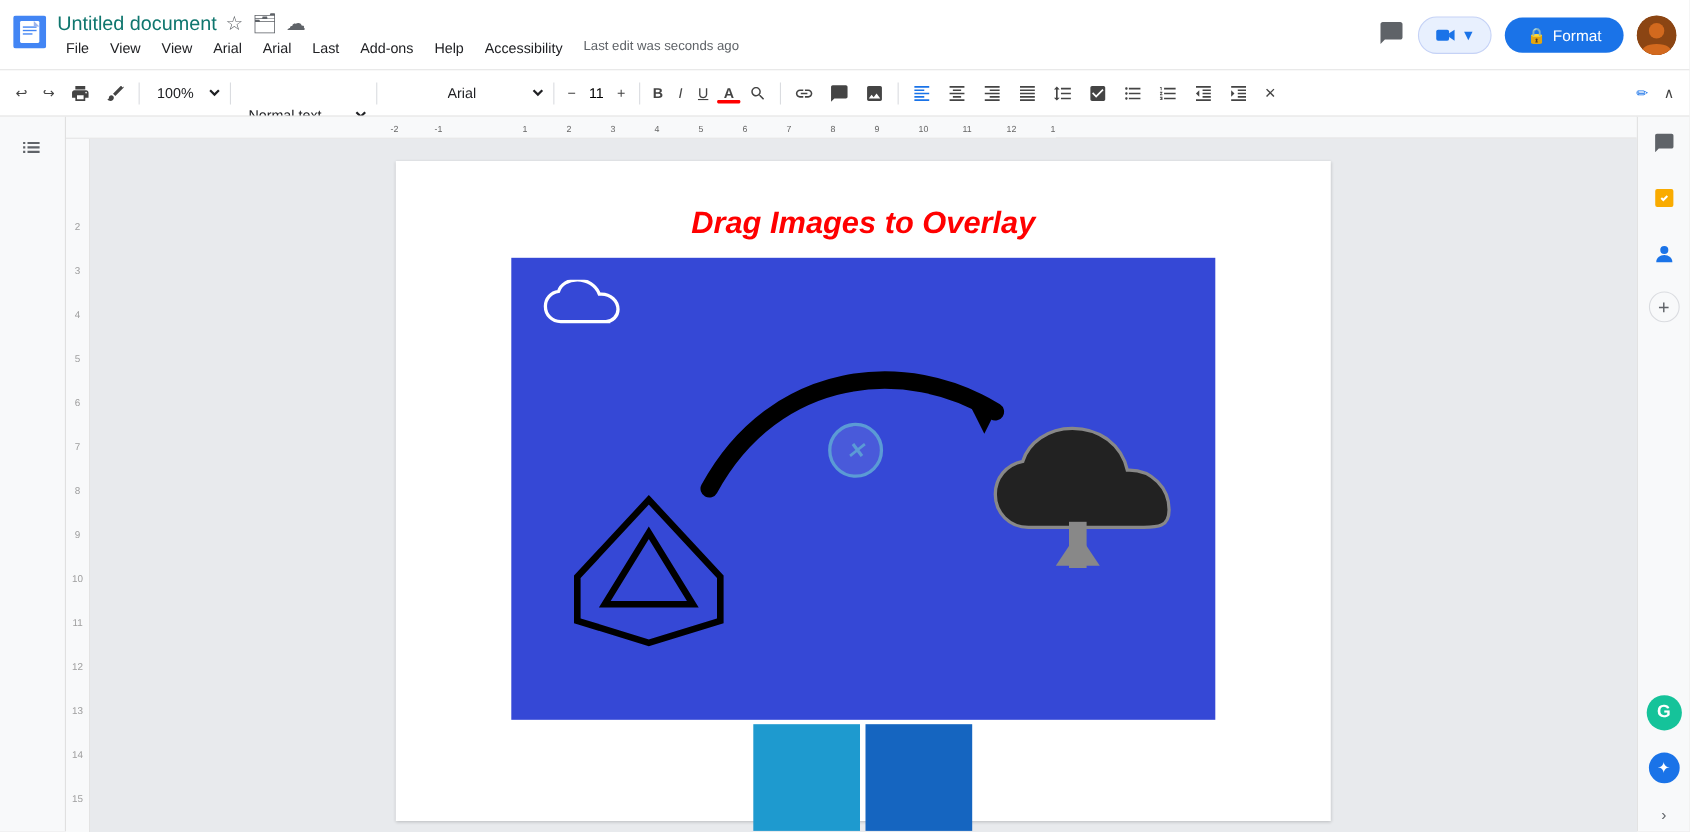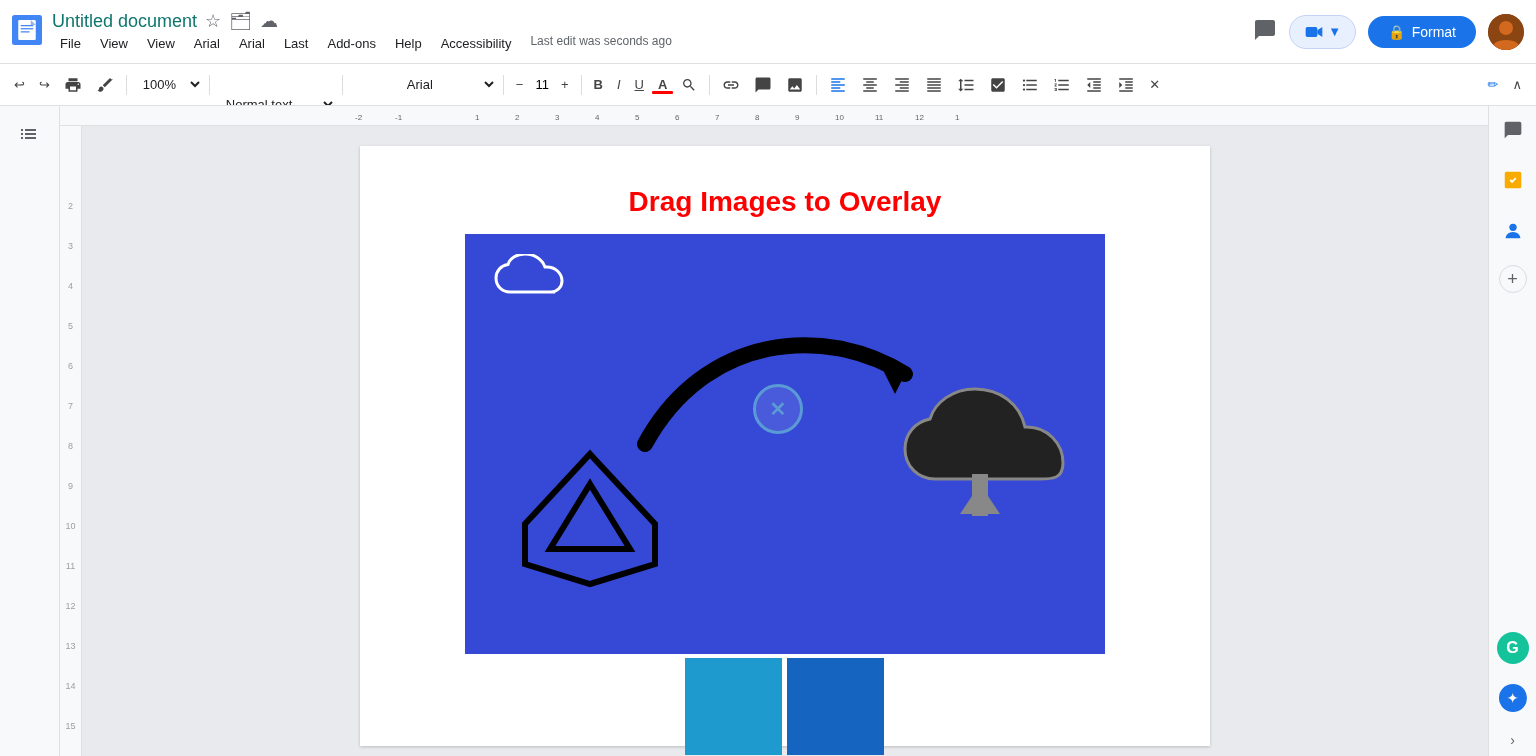--- a/index.html
+++ b/index.html
@@ -372,21 +372,21 @@
           <div style="height:40px;line-height:40px;">9</div>
           <div style="height:40px;line-height:40px;">10</div>
           <div style="height:40px;line-height:40px;">11</div>
           <div style="height:40px;line-height:40px;">12</div>
           <div style="height:40px;line-height:40px;">13</div>
           <div style="height:40px;line-height:40px;">14</div>
           <div style="height:40px;line-height:40px;">15</div>
           <div style="height:40px;line-height:40px;">16</div>
         </div>
 
-        <div style="flex:1;display:flex;justify-content:center;padding:20px;background:#e8eaed;overflow:auto;">
+        <div style="flex:1;display:flex;justify-content:center;padding:20px;background:#e8eaed;overflow:auto;font-style:italic;">
           <div class="doc-page">
             <h1 class="doc-heading">Drag Images to Overlay</h1>
 
             <div style="position:relative;width:640px;margin:0 auto;">
 
               <div style="width:640px;height:420px;background:#3548d6;position:relative;overflow:hidden;">
 
                 <svg style="position:absolute;top:20px;left:25px;" width="80" height="50" viewBox="0 0 80 50" fill="none">
                   <path d="M65 38H20C12 38 6 32 6 24c0-7 5-12.5 12-13.5C20 4 27 0 35 0c9 0 17 5 20 13h2c8 0 15 6 15 14 0 6-5 11-11 11z" stroke="white" stroke-width="3" fill="none"></path>
                 </svg>

